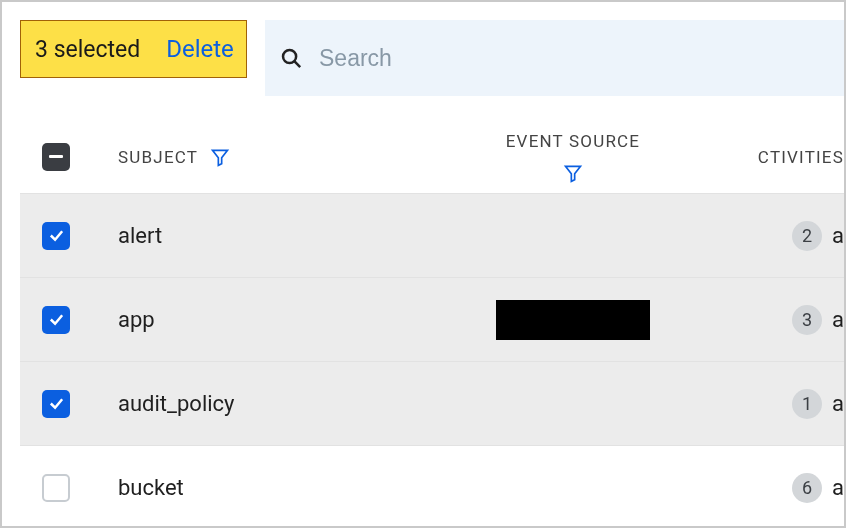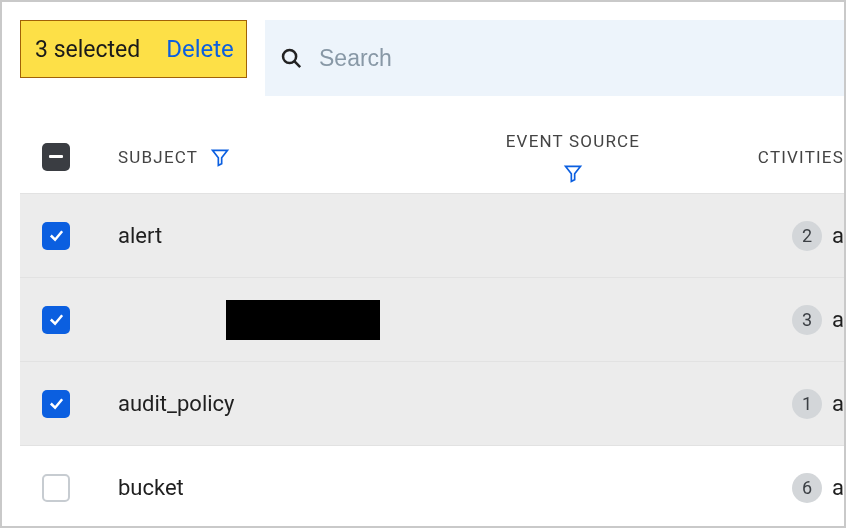--- a/index.html
+++ b/index.html
@@ -219,20 +219,23 @@
     </div>
 
     <div class="row selected">
       <div class="col-check">
         <div class="checkbox checked">
           <svg viewBox="0 0 24 24" fill="none" stroke="currentColor" stroke-width="3.5">
               <polyline points="4 12 10 18 20 6"></polyline>
             </svg>
         </div>
       </div>
+      <div class="col-subject">
+          <span>app</span>
+        </div>
       <div class="col-source">
           <div class="redaction"></div>
         </div>
       <div class="col-activity">
         <span class="badge">3</span>
         <span class="activity-text">a</span>
       </div>
     </div>
 
     <div class="row selected">

